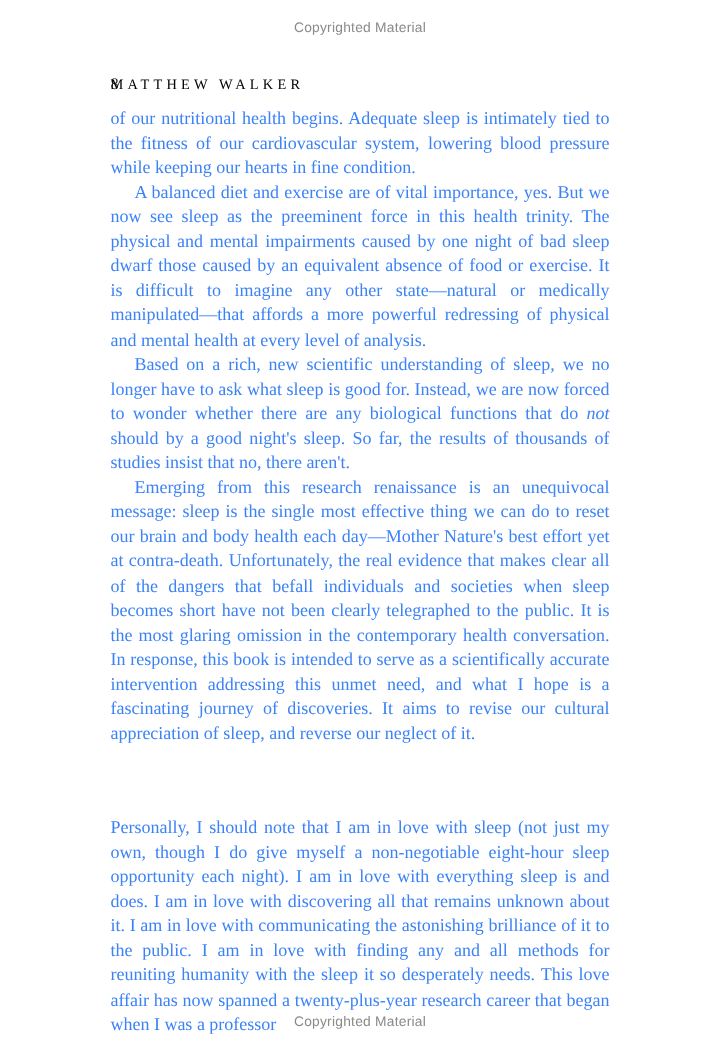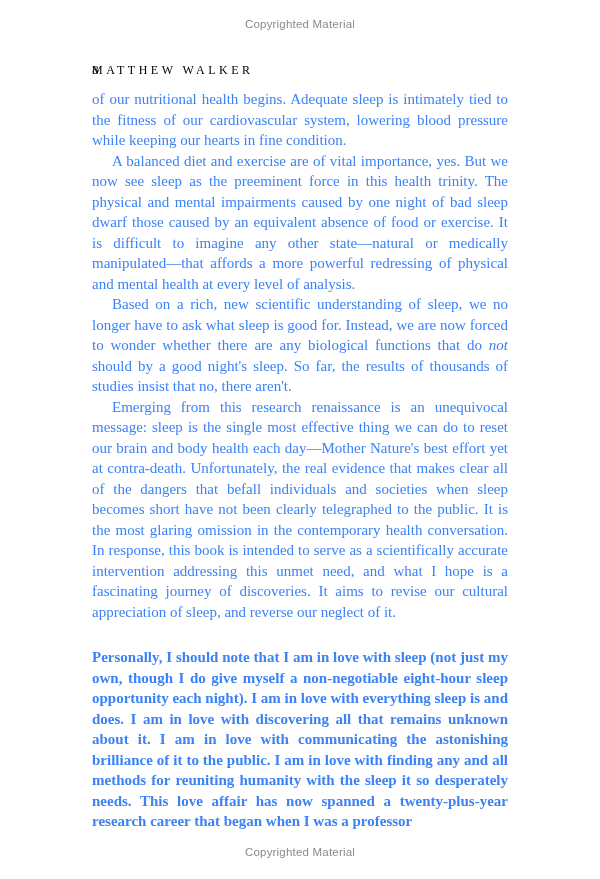--- a/index.html
+++ b/index.html
@@ -66,22 +66,21 @@
     color: #3b82f6;
   }
   .para {
     margin: 0;
     padding: 0;
   }
   .para.indent {
     text-indent: 20px;
   }
   .para.section-gap {
-    margin-top: 25px;
-    font-weight: bold;
+    margin-top: 58px;
   }
   .para em {
     font-style: italic;
     font-family: Liberation Serif, serif;
   }
 </style>
 </head>
 <body>
 
 <div class="page">

